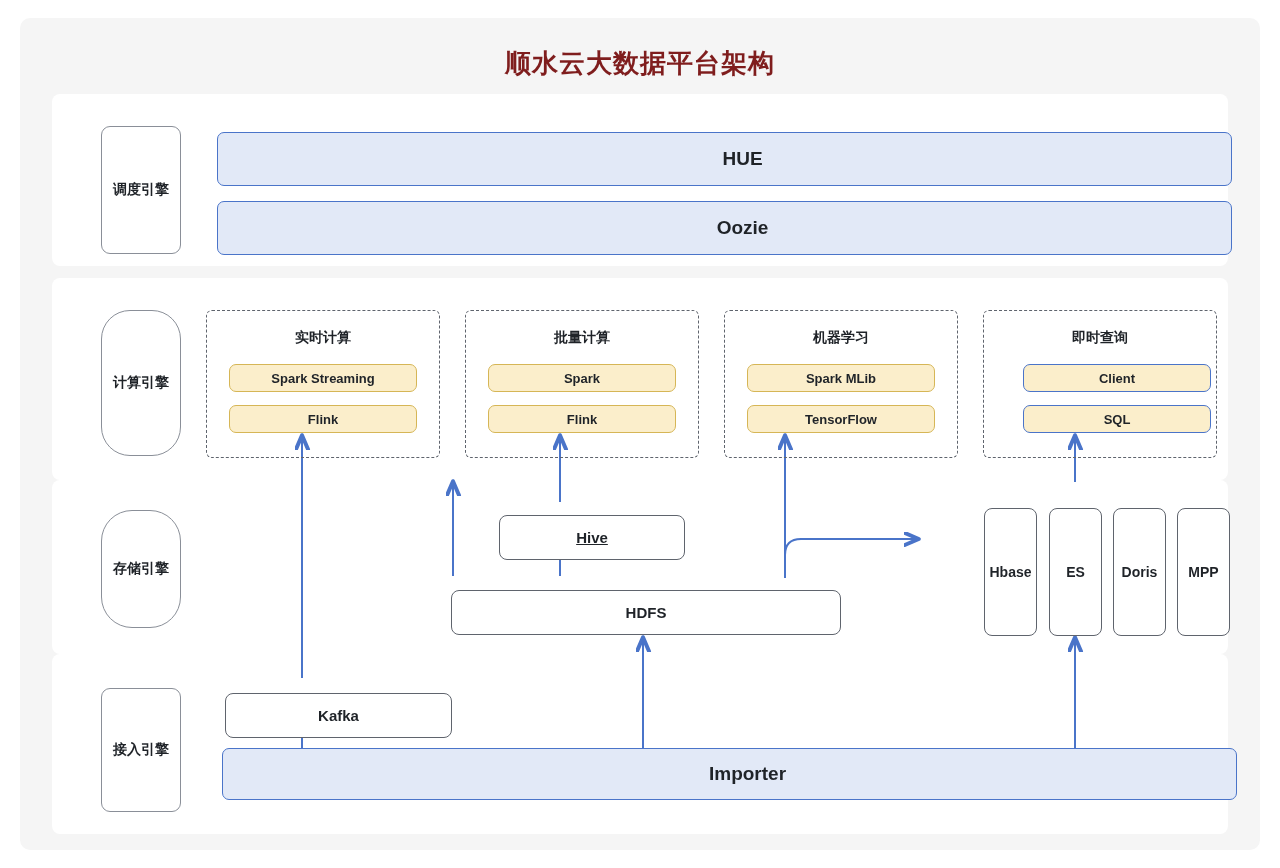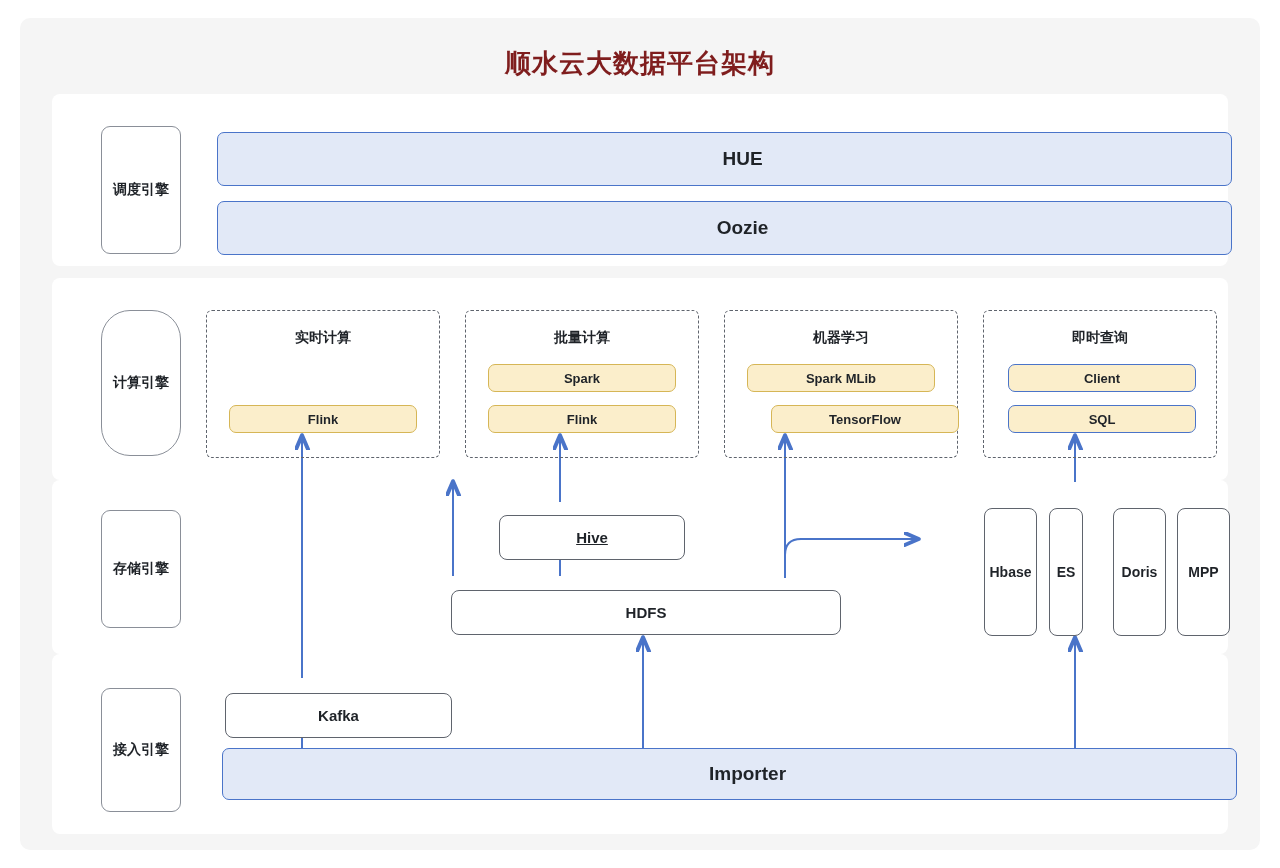--- a/index.html
+++ b/index.html
@@ -64,21 +64,21 @@
     align-items: center;
     justify-content: center;
     font-size: 14px;
     font-weight: bold;
     color: #1f2328;
     box-sizing: border-box;
     z-index: 4;
   }
   #label-schedule { top: 32px;  height: 128px; }
   #label-compute  { top: 32px;  height: 146px; border-radius: 29px; }
-  #label-storage  { top: 30px;  height: 118px; }
+  #label-storage  { top: 30px;  height: 118px; border-radius: 31px; }
   #label-ingest   { top: 34px;  height: 124px; }
 
   
   .node {
     position: absolute;
     box-sizing: border-box;
     display: flex;
     align-items: center;
     justify-content: center;
     font-weight: bold;
@@ -98,20 +98,21 @@
   }
   .node.yellow {
     background: #fbeecb;
     border: 1.6px solid #d6b656;
     border-radius: 7px;
   }
   .node.yellow-blue {
     background: #fbeecb;
     border: 1.8px solid #4a74c9;
     border-radius: 7px;
+    margin-left: 15px;
   }
 
   
   .group {
     position: absolute;
     box-sizing: border-box;
     border: 1.8px dashed #5f646d;
     border-radius: 6px;
     background: transparent;
     z-index: 3;
@@ -179,50 +180,51 @@
 
     <div class="node blue" style="left:165px; top:107px; width:1015px; height:54px; font-size:19px;">Oozie</div>
   </div>
 
   <div class="layer" id="layer-compute">
     <div class="layer-label" id="label-compute">计算引擎</div>
 
     <div class="group" style="left:154px; top:32px; width:234px; height:148px;">
       <div class="group-title">实时计算</div>
     </div>
+    <div class="node yellow" style="left:177px; top:86px; width:188px; height:28px; font-size:13px;">Spark Streaming</div>
     <div class="node yellow" style="left:177px; top:127px; width:188px; height:28px; font-size:13px;">Flink</div>
 
     <div class="group" style="left:413px; top:32px; width:234px; height:148px;">
       <div class="group-title">批量计算</div>
     </div>
     <div class="node yellow" style="left:436px; top:86px; width:188px; height:28px; font-size:13px;">Spark</div>
     <div class="node yellow" style="left:436px; top:127px; width:188px; height:28px; font-size:13px;">Flink</div>
 
     <div class="group" style="left:672px; top:32px; width:234px; height:148px;">
       <div class="group-title">机器学习</div>
     </div>
     <div class="node yellow" style="left:695px; top:86px; width:188px; height:28px; font-size:13px;">Spark MLib</div>
-    <div class="node yellow" style="left:695px; top:127px; width:188px; height:28px; font-size:13px;margin-left:24px;">TensorFlow</div>
+    <div class="node yellow" style="left:695px; top:127px; width:188px; height:28px; font-size:13px;">TensorFlow</div>
 
     <div class="group" style="left:931px; top:32px; width:234px; height:148px;">
       <div class="group-title">即时查询</div>
     </div>
     <div class="node yellow-blue" style="left:956px; top:86px; width:188px; height:28px; font-size:13px;">Client</div>
     <div class="node yellow-blue" style="left:956px; top:127px; width:188px; height:28px; font-size:13px;">SQL</div>
   </div>
 
   <div class="layer" id="layer-storage">
     <div class="layer-label" id="label-storage">存储引擎</div>
 
     <div class="node gray" style="left:447px; top:35px; width:186px; height:45px; font-size:15px;text-decoration:underline;">Hive</div>
 
     <div class="node gray" style="left:399px; top:110px; width:390px; height:45px; font-size:15px;">HDFS</div>
 
     <div class="node gray" style="left:932px; top:28px; width:53px; height:128px; font-size:14px;">Hbase</div>
-    <div class="node gray" style="left:997px; top:28px; width:34px; height:128px; font-size:14px;">ES</div>
+    <div class="node gray" style="left:997px; top:28px; width:53px; height:128px; font-size:14px;">ES</div>
     <div class="node gray" style="left:1061px; top:28px; width:53px; height:128px; font-size:14px;">Doris</div>
     <div class="node gray" style="left:1125px; top:28px; width:53px; height:128px; font-size:14px;">MPP</div>
   </div>
 
   <div class="layer" id="layer-ingest">
     <div class="layer-label" id="label-ingest">接入引擎</div>
 
     <div class="node gray" style="left:173px; top:30px; width:227px; height:45px; font-size:15px;margin-top:9px;">Kafka</div>
 
     <div class="node blue" style="left:170px; top:94px; width:1015px; height:52px; font-size:19px;">Importer</div>

